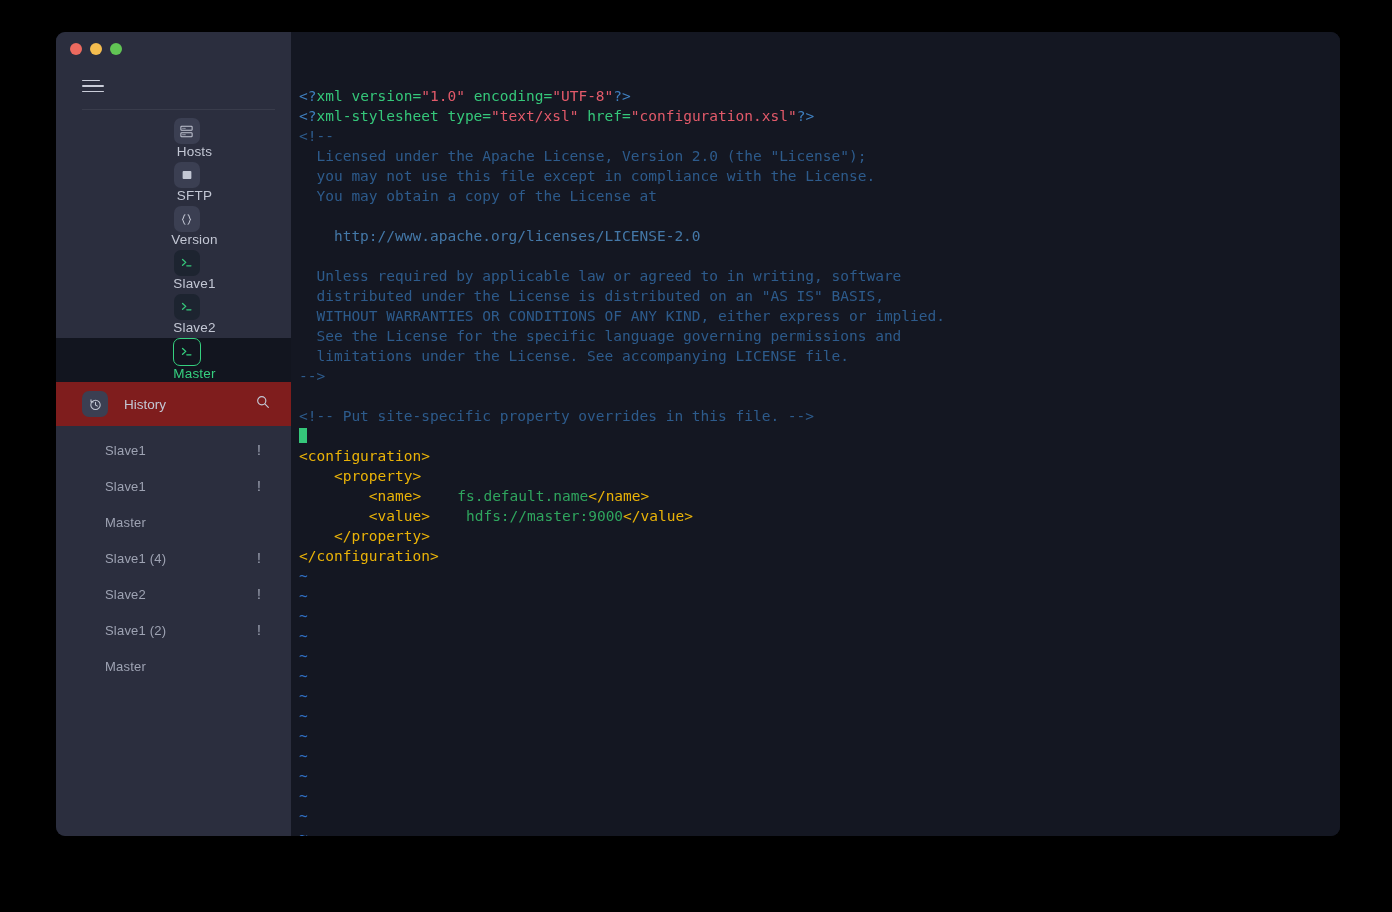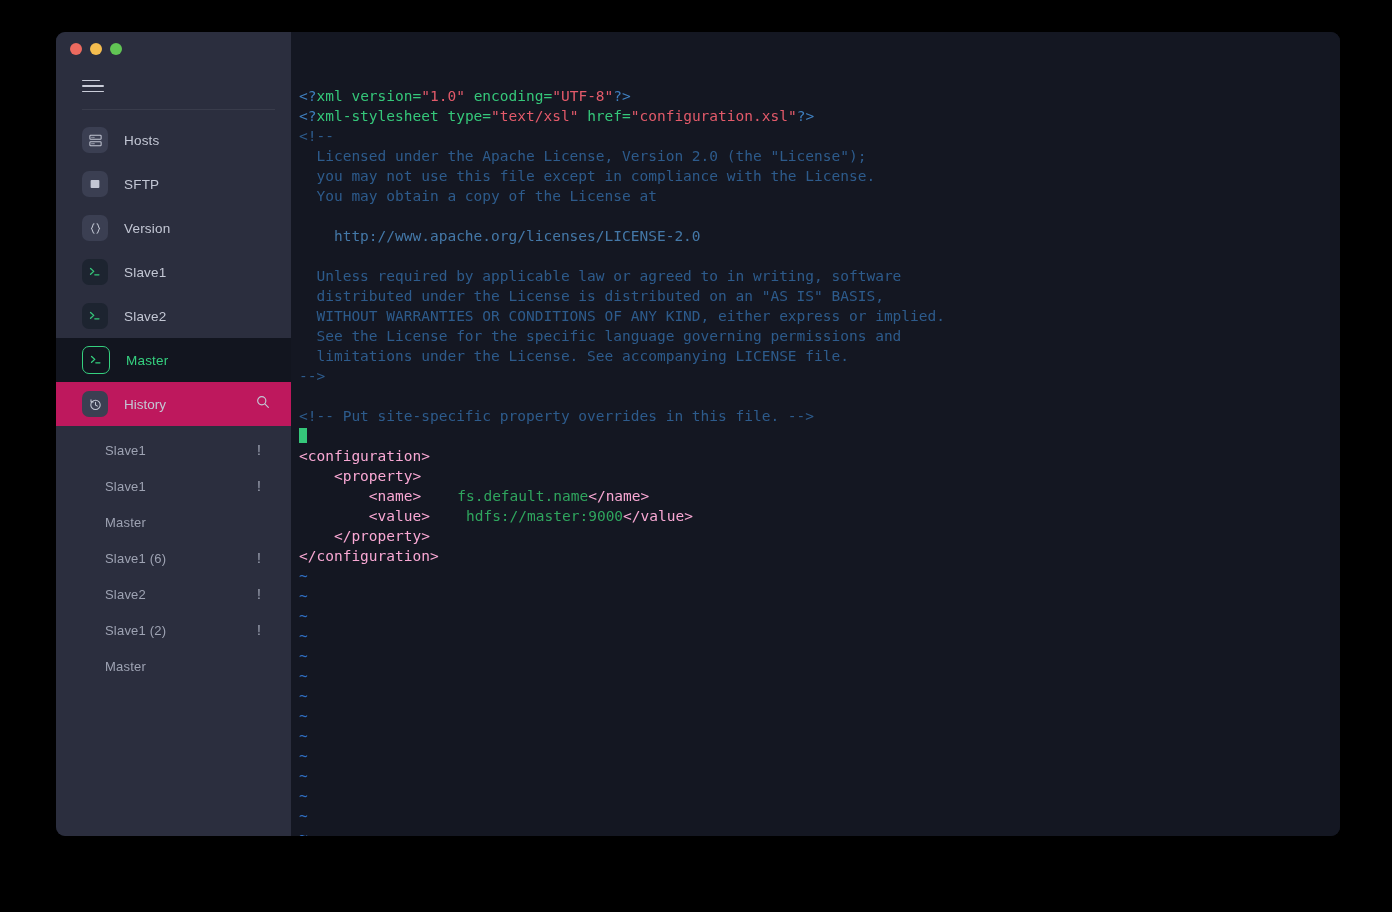--- a/index.html
+++ b/index.html
@@ -84,20 +84,21 @@
 
   .nav-list { padding-top: 8px; }
 
   .nav-item {
     height: 44px;
     display: flex;
     align-items: center;
     padding-left: 26px;
     cursor: pointer;
     position: relative;
+    flex-direction: column;
   }
   .nav-item .ico {
     width: 26px;
     height: 26px;
     border-radius: 7px;
     background: #3b3f52;
     display: flex;
     align-items: center;
     justify-content: center;
     flex: 0 0 auto;
@@ -122,21 +123,21 @@
   }
   .nav-item.session.active .lbl { color: #35d07f; }
 
   
   #history-header {
     height: 44px;
     display: flex;
     align-items: center;
     padding-left: 26px;
     padding-right: 20px;
-    background: #be185d;
+    background: #7f1d1d;
     cursor: pointer;
   }
   #history-header .ico {
     width: 26px;
     height: 26px;
     border-radius: 7px;
     background: #3b3f52;
     display: flex;
     align-items: center;
     justify-content: center;
@@ -186,21 +187,21 @@
   }
   #term-lines { position: relative; }
   .tl { height: 20px; white-space: pre; }
 
   .c-punct   { color: #3f7fbf; }
   .c-tag     { color: #35c77a; }
   .c-attr    { color: #35c77a; }
   .c-str     { color: #e35a6a; }
   .c-comment { color: #2d5b8c; }
   .c-url     { color: #4478a8; text-align: right; }
-  .c-xtag    { color: #f9a8d4; }
+  .c-xtag    { color: #eab308; }
   .c-text    { color: #2fa55e; margin-left: 36px; }
   .c-tilde   { color: #2f6fc4; }
 
   .cursor-block {
     display: inline-block;
     width: 8px;
     height: 15px;
     background: #35c77a;
     vertical-align: -2px;
   }
@@ -329,21 +330,21 @@
       </div>
       <div class="hist-item">
         <span class="hl">Slave1</span>
         <span class="warn">!</span>
       </div>
       <div class="hist-item">
         <span class="hl">Master</span>
         <span class="warn"></span>
       </div>
       <div class="hist-item">
-        <span class="hl">Slave1 (6)</span>
+        <span class="hl">Slave1 (4)</span>
         <span class="warn">!</span>
       </div>
       <div class="hist-item">
         <span class="hl">Slave2</span>
         <span class="warn">!</span>
       </div>
       <div class="hist-item">
         <span class="hl">Slave1 (2)</span>
         <span class="warn">!</span>
       </div>

